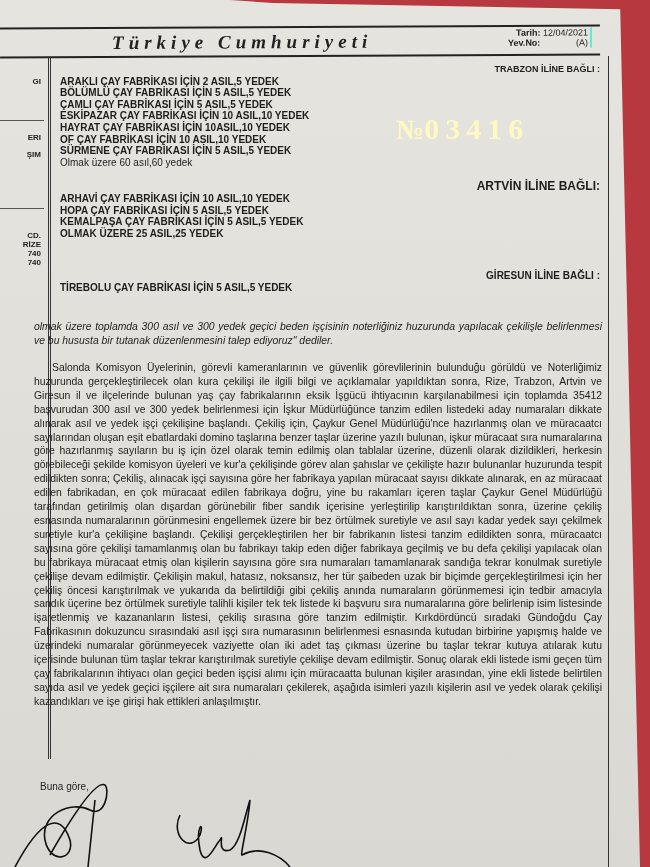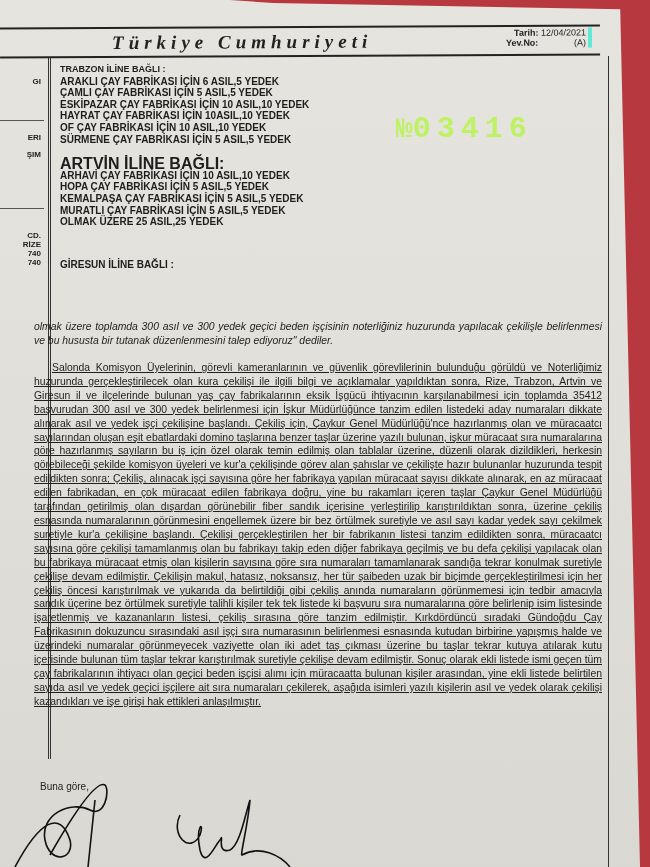--- a/index.html
+++ b/index.html
@@ -24,49 +24,49 @@
       transform: rotate(-0.3deg);
     }
     .header-title {
       position: absolute; left: 112px; top: 3px;
       font-family: "Liberation Serif", serif; font-weight: bold; font-style: italic;
       font-size: 19px; letter-spacing: 5px; color: #222;
     }
     .header-meta {
       position: absolute; right: 8px; top: 1px; width: 80px;
       font-size: 9px; line-height: 10px; color: #222; text-align: right;
-      border-right: 4px solid #5eead4; padding-right: 2px;
+      border-right: 2px solid #5eead4; padding-right: 2px;
     }
     .header-meta .lbl { font-weight: bold; }
     .side-strip {
       position: absolute; left: 0; top: 57px; width: 48px; height: 702px;
       border-right: 3px double #333;
     }
     .side-box { position: absolute; left: 0; width: 44px; border-bottom: 1px solid #555; font-size: 8px; font-weight: bold; color: #222; }
     .side-box span { display: block; text-align: right; padding-right: 3px; line-height: 9px; }
     .frame-right {
       position: absolute; left: 608px; top: 56px; width: 1px; height: 811px; background: #333;
     }
     .content { position: absolute; left: 60px; top: 64px; width: 540px; color: #1d1d1d; }
     .list-block { font-size: 10px; line-height: 11.6px; font-weight: bold; }
-    .list-block .head { font-size: 9px; font-weight: bold; }
+    .list-block .head { font-size: 9px; font-weight: bold; text-align: right; }
     .list-block .total { font-weight: normal; }
     .list-block .line { white-space: nowrap; }
     .doc-number {
       position: absolute; left: 396px; top: 112px;
-      font-family: Liberation Mono, monospace; font-size: 30px; font-weight: bold;
-      letter-spacing: 6px; color: #bef264;
+      font-family: Liberation Serif, serif; font-size: 30px; font-weight: bold;
+      letter-spacing: 6px; color: #fef9c3;
     }
     .doc-number .no { font-size: 28px; letter-spacing: 0; }
     .body-text {
       position: absolute; left: 34px; width: 568px;
       font-size: 10.4px; line-height: 13.9px; text-align: justify; color: #1e1e1e;
     }
     .body-text p { margin: 0; }
-    .indent { text-indent: 18px; text-decoration: underline; }
+    .indent { text-indent: 18px; }
     .closing { position: absolute; left: 40px; top: 781px; font-size: 10px; color: #222; }
     .sig { position: absolute; }
   </style>
 </head>
 <body>
 
 <div class="paper"></div>
 <div class="shade-top"></div>
 
 <div class="header-band">
@@ -93,37 +93,39 @@
     <span>RİZE</span>
     <span>740</span>
     <span>740</span>
   </div>
 </div>
 <div class="frame-right"></div>
 
 <div class="content">
   <div class="list-block">
     <div class="head">TRABZON İLİNE BAĞLI :</div>
-    <div class="line">ARAKLI ÇAY FABRİKASI İÇİN 6 ASIL,5 YEDEK</div>
+    <div class="line">ARAKLI ÇAY FABRİKASI İÇİN 2 ASIL,5 YEDEK</div>
+    <div class="line">BÖLÜMLÜ ÇAY FABRİKASI İÇİN 5 ASIL,5 YEDEK</div>
     <div class="line">ÇAMLI ÇAY FABRİKASI İÇİN 5 ASIL,5 YEDEK</div>
     <div class="line">ESKİPAZAR ÇAY FABRİKASI İÇİN 10 ASIL,10 YEDEK</div>
     <div class="line">HAYRAT ÇAY FABRİKASI İÇİN 10ASIL,10 YEDEK</div>
     <div class="line">OF ÇAY FABRİKASI İÇİN 10 ASIL,10 YEDEK</div>
     <div class="line">SÜRMENE ÇAY FABRİKASI İÇİN 5 ASIL,5 YEDEK</div>
+    <div class="line total">Olmak üzere 60 asıl,60 yedek</div>
   </div>
   <div class="list-block" style="margin-top:13px;">
-    <div class="head" style="font-size:16px;">ARTVİN İLİNE BAĞLI:</div>
+    <div class="head" style="font-size:12px;">ARTVİN İLİNE BAĞLI:</div>
     <div class="line">ARHAVİ ÇAY FABRİKASI İÇİN 10 ASIL,10 YEDEK</div>
     <div class="line">HOPA ÇAY FABRİKASI İÇİN 5 ASIL,5 YEDEK</div>
     <div class="line">KEMALPAŞA ÇAY FABRİKASI İÇİN 5 ASIL,5 YEDEK</div>
-    <div class="line">MURATLI ÇAY FABRİKASI İÇİN 5 ASIL,5 YEDEK</div>
     <div class="line">OLMAK ÜZERE 25 ASIL,25 YEDEK</div>
   </div>
   <div class="list-block" style="margin-top:31px;">
     <div class="head" style="font-size:10px;">GİRESUN İLİNE BAĞLI :</div>
+    <div class="line">TİREBOLU ÇAY FABRİKASI İÇİN 5 ASIL,5 YEDEK</div>
   </div>
 </div>
 
 <div class="doc-number">
   <span class="no">№</span><span>03416</span>
 </div>
 
 <div class="body-text" style="top:320px;font-style:italic;">
   <p>olmak üzere toplamda 300 asıl ve 300 yedek geçici beden işçisinin noterliğiniz huzurunda yapılacak çekilişle belirlenmesi ve bu hususta bir tutanak düzenlenmesini talep ediyoruz" dediler.</p>
 </div>

